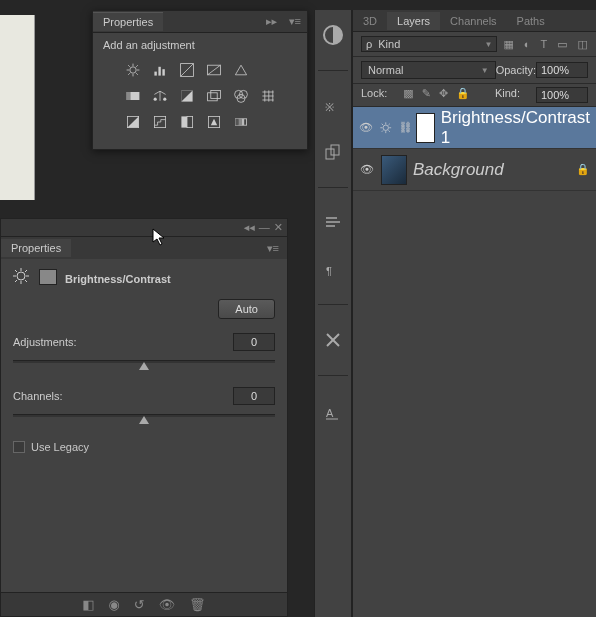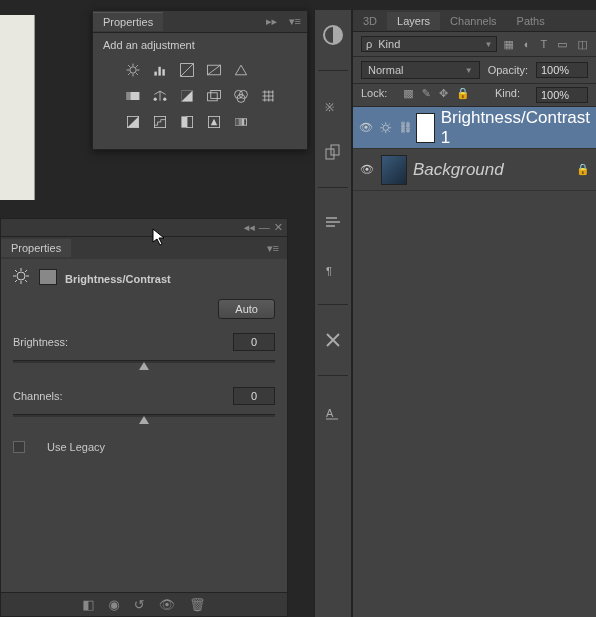--- a/index.html
+++ b/index.html
@@ -32,39 +32,39 @@
     .prop-body { padding: 6px 12px 10px 12px; }
     .auto-row { display: flex; justify-content: flex-end; margin-bottom: 14px; }
     .auto-btn { background: linear-gradient(#5a5a5a,#4a4a4a); border: 1px solid #222; border-radius: 3px; padding: 3px 16px; color: #ddd; cursor: pointer; }
     .slider-group { margin-bottom: 16px; }
     .slider-label-row { display: flex; justify-content: space-between; align-items: center; margin-bottom: 6px; }
     .slider-label { color: #ccc; }
     .slider-value { width: 42px; background: #3a3a3a; border: 1px solid #222; color: #ddd; text-align: center; padding: 2px; }
     .slider-track { position: relative; height: 14px; }
     .slider-line { position: absolute; top: 3px; left: 0; right: 0; height: 3px; background: #333; border-top: 1px solid #222; }
     .slider-thumb { position: absolute; top: 5px; left: 50%; width: 10px; height: 8px; background: #aaa; transform: translateX(-50%); clip-path: polygon(50% 0, 100% 100%, 0 100%);}
-    .checkbox-row { display: flex; align-items: flex-end; gap: 22px; }
+    .checkbox-row { display: flex; align-items: flex-end; gap: 6px; }
     .checkbox { width: 12px; height: 12px; background: #3a3a3a; border: 1px solid #666; }
     .prop-footer { position: absolute; bottom: 0; left: 0; right: 0; height: 24px; background: #383838; border-top: 1px solid #222; display: flex; align-items: center; justify-content: center; gap: 14px; }
     .prop-footer .ficon { color: #888; cursor: pointer; font-size: 13px; }
     .properties-panel { height: 399px; }
     
     .tool-strip { position: absolute; left: 314px; top: 10px; width: 38px; height: 607px; background: #424242; border-left: 1px solid #222; border-right: 1px solid #222; display: flex; flex-direction: column; align-items: center; padding-top: 14px; gap: 24px; }
     .tool-item { width: 24px; height: 22px; display: flex; align-items: center; justify-content: center; color: #aaa; cursor: pointer; }
     .tool-divider { width: 30px; height: 1px; background: #2a2a2a; }
     
     .layers-panel { position: absolute; left: 352px; top: 10px; right: 0; height: 607px; background: #424242; border-left: 1px solid #222; }
     .layers-tabs { display: flex; align-items: center; background: #383838; height: 22px; border-bottom: 1px solid #222; }
     .ltab { padding: 3px 10px; color: #888; cursor: pointer; }
     .ltab.active { background: #424242; color: #ccc; }
     .layers-filter { display: flex; align-items: center; padding: 4px 8px; gap: 6px; border-bottom: 1px solid #2a2a2a; }
     .filter-select { display: flex; align-items: center; background: #3a3a3a; border: 1px solid #222; padding: 1px 4px; gap: 6px; cursor: pointer; flex:1; }
     .filter-select .arrow { margin-left: auto; color: #888; font-size:8px;}
     .filter-icons { display: flex; gap: 10px; color: #999; }
-    .blend-row { display: flex; align-items: center; padding: 4px 8px; gap: 8px; border-bottom: 1px solid #2a2a2a; }
+    .blend-row { display: flex; align-items: center; padding: 4px 8px; border-bottom: 1px solid #2a2a2a; }
     .blend-select { display: flex; align-items: center; background: #3a3a3a; border: 1px solid #222; padding: 2px 6px; flex: 1; cursor: pointer; }
     .blend-select .arrow { margin-left: auto; font-size:8px; color:#888;}
     .opacity-label { color: #ccc; }
     .opacity-value { background: #3a3a3a; border: 1px solid #222; padding: 1px 4px; color: #ddd; width: 52px; text-align: left; }
     .lock-row { display: flex; align-items: flex-start; padding: 3px 8px; gap: 16px; border-bottom: 1px solid #2a2a2a; }
     .lock-icons { display: flex; gap: 8px; color: #999; }
     .fill-label { margin-left: auto; color: #ccc; }
     .layers-list { }
     .layer-item { display: flex; align-items: center; height: 42px; border-bottom: 1px solid #333; padding: 0 6px; gap: 6px; }
     .layer-item.selected { background: #5a789c; }
@@ -249,21 +249,21 @@
       </div>
     <div class="prop-type-mask"></div>
     <div class="prop-type-label">Brightness/Contrast</div>
   </div>
   <div class="prop-body">
     <div class="auto-row">
       <button class="auto-btn">Auto</button>
     </div>
     <div class="slider-group">
       <div class="slider-label-row">
-        <span class="slider-label">Brightness:</span>
+        <span class="slider-label">Adjustments:</span>
         <input class="slider-value" value="0" style="">
       </div>
       <div class="slider-track">
         <div class="slider-line"></div>
         <div class="slider-thumb"></div>
       </div>
     </div>
     <div class="slider-group">
       <div class="slider-label-row">
         <span class="slider-label">Channels:</span>

